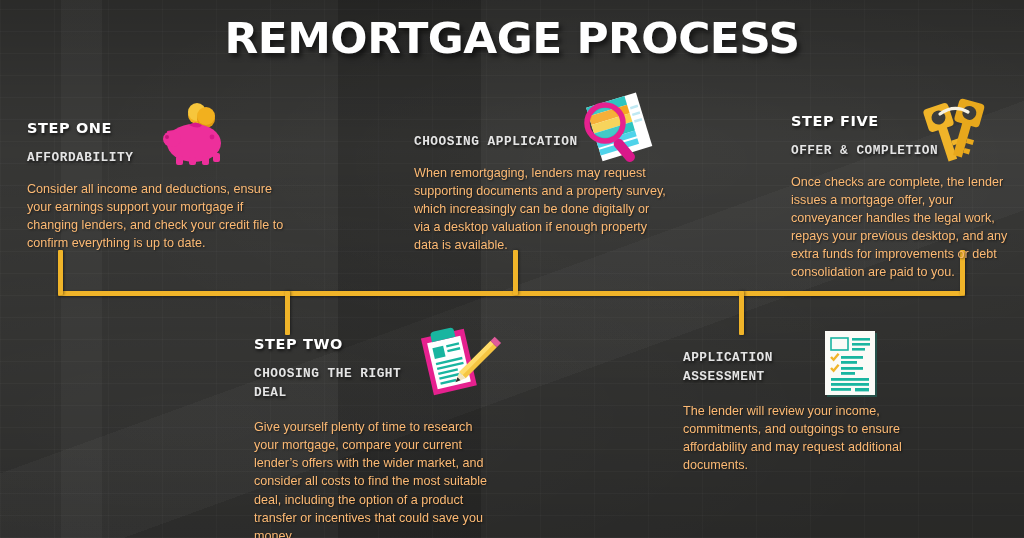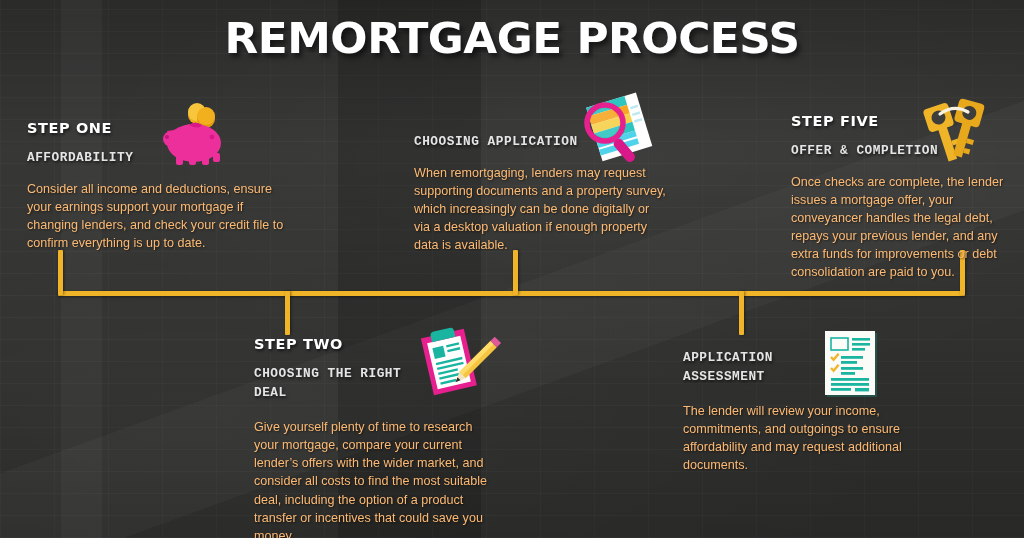--- a/index.html
+++ b/index.html
@@ -141,21 +141,21 @@
     </g>
     <rect x="43" y="45" width="10" height="27" rx="4.5" transform="rotate(-40 48 58)" fill="#d9188a"></rect>
     <circle cx="29" cy="31" r="18" fill="none" stroke="#e6218f" stroke-width="5.5"></circle>
     <circle cx="29" cy="31" r="14.5" fill="#ffffff" opacity="0.10"></circle>
   </svg>
 </div>
 
 <div class="step" style="left:791px; top:113px; width:232px;">
   <div class="step-label">STEP FIVE</div>
   <div class="step-sub">OFFER &amp; COMPLETION</div>
-  <div class="step-body">Once checks are complete, the lender issues a mortgage offer, your conveyancer handles the legal debt, repays your previous lender, and any extra funds for improvements or debt consolidation are paid to you.</div>
+  <div class="step-body">Once checks are complete, the lender issues a mortgage offer, your conveyancer handles the legal work, repays your previous desktop, and any extra funds for improvements or debt consolidation are paid to you.</div>
 </div>
 <div class="icon" style="left:918px; top:96px;">
   <svg width="74" height="72" viewBox="0 0 74 72">
     <g transform="rotate(-18 34 34)">
       <rect x="12" y="6" width="26" height="24" rx="4" fill="#f0b429"></rect>
       <circle cx="25" cy="18" r="7" fill="#3d3d3b"></circle>
       <rect x="21" y="29" width="9" height="34" fill="#f0b429"></rect>
       <rect x="30" y="44" width="7" height="5" fill="#f0b429"></rect>
       <rect x="30" y="54" width="6" height="5" fill="#f0b429"></rect>
     </g>

